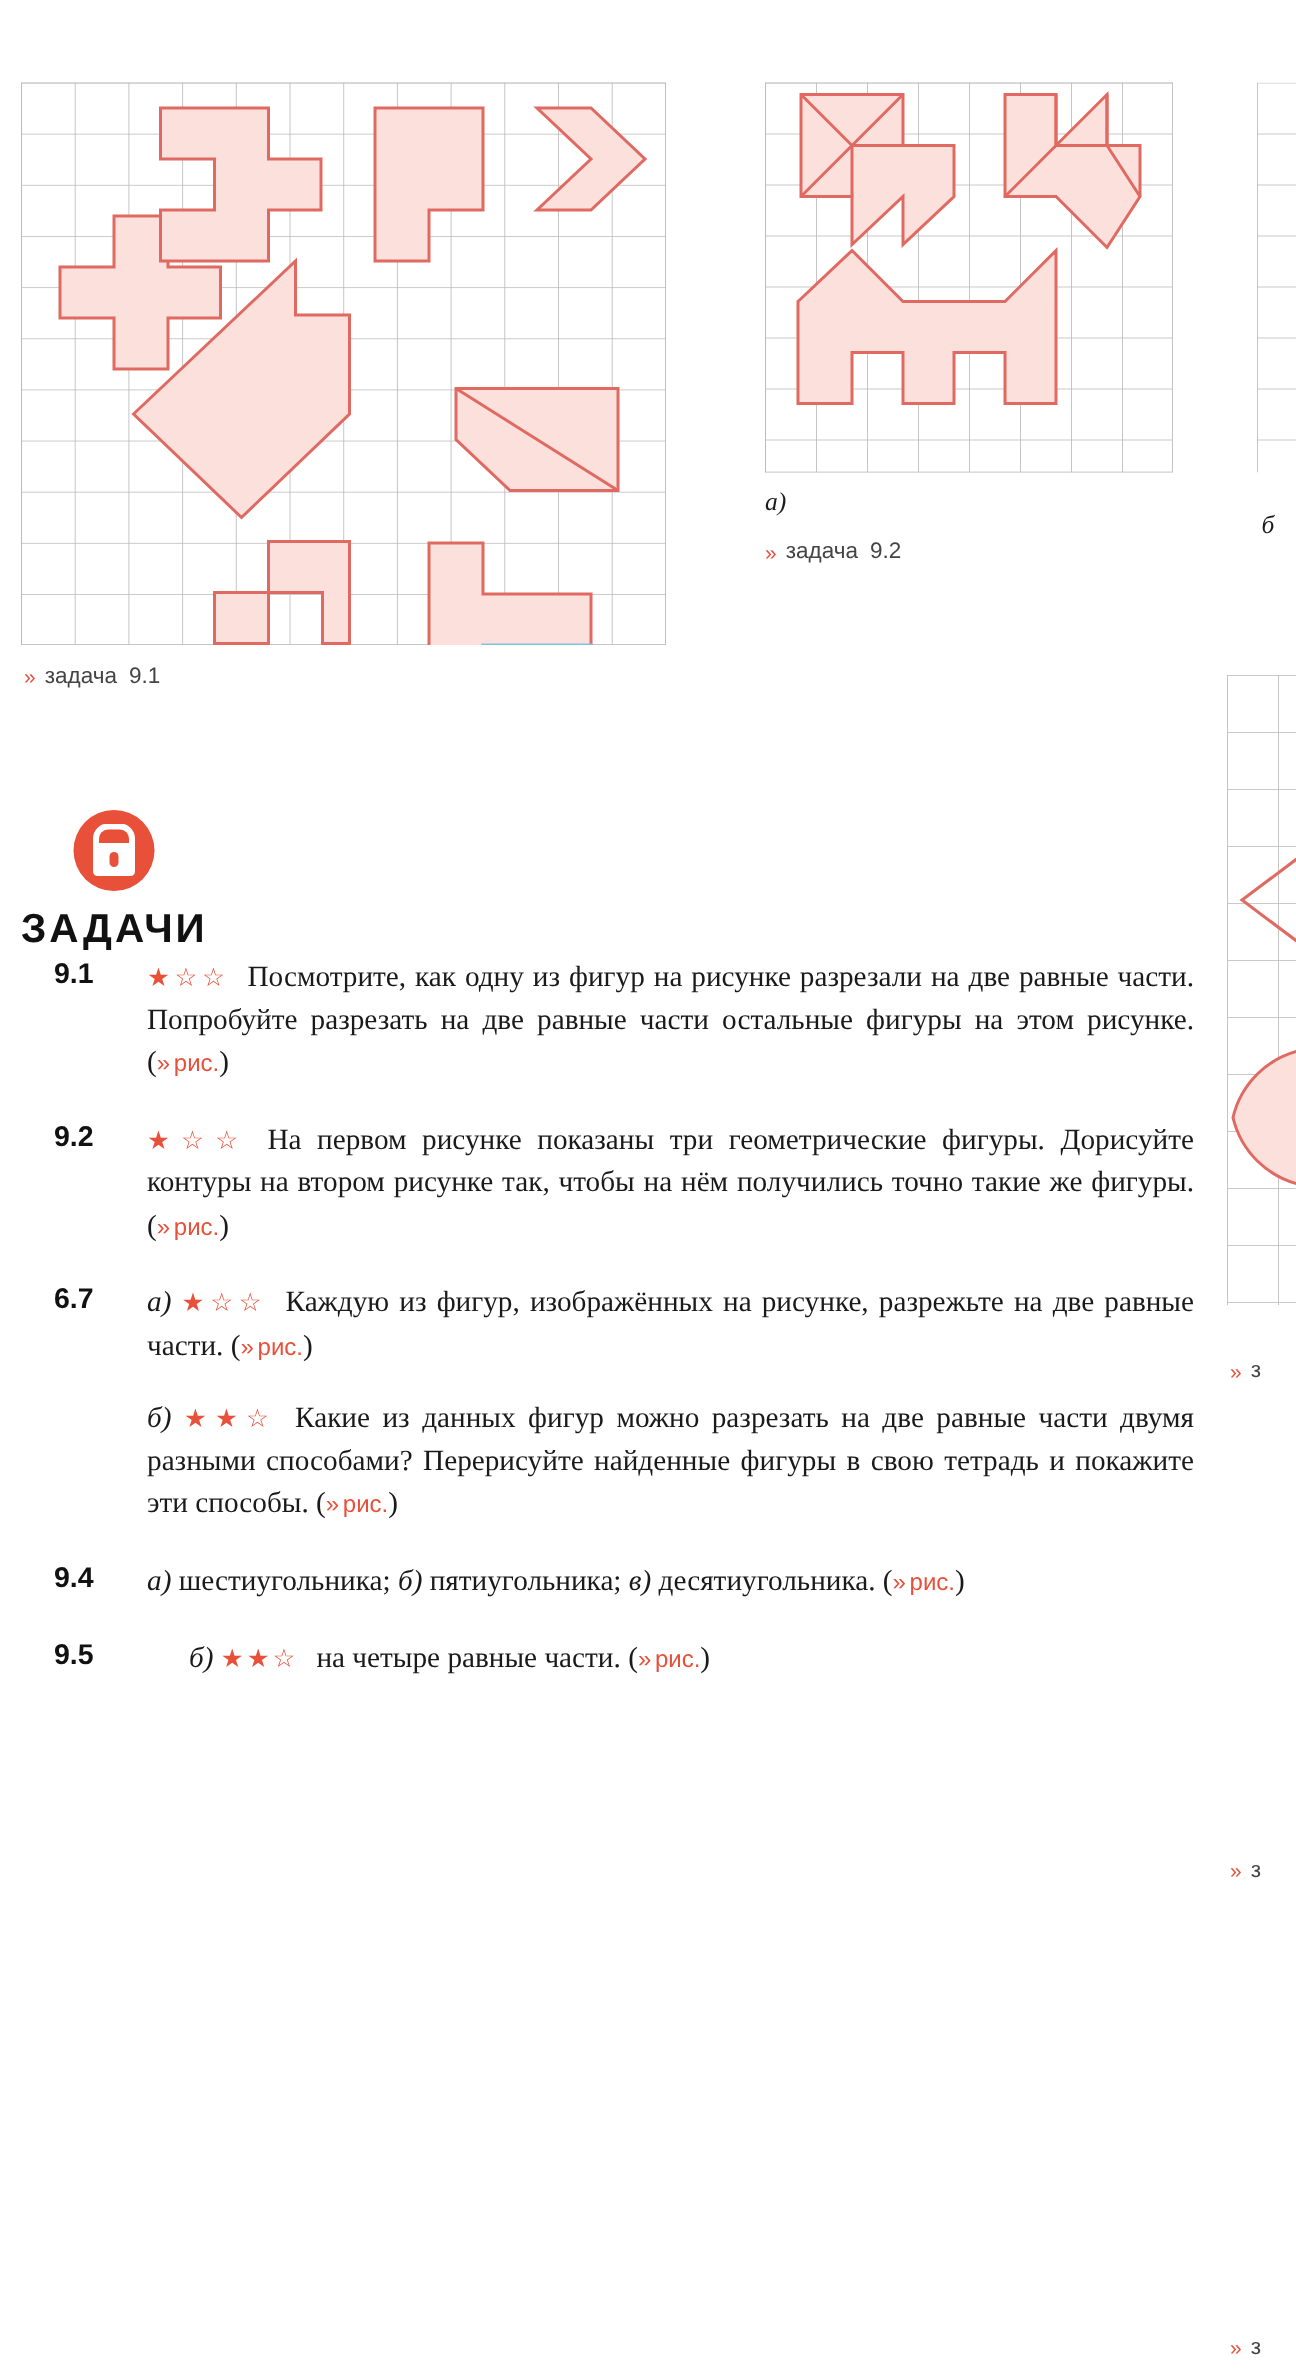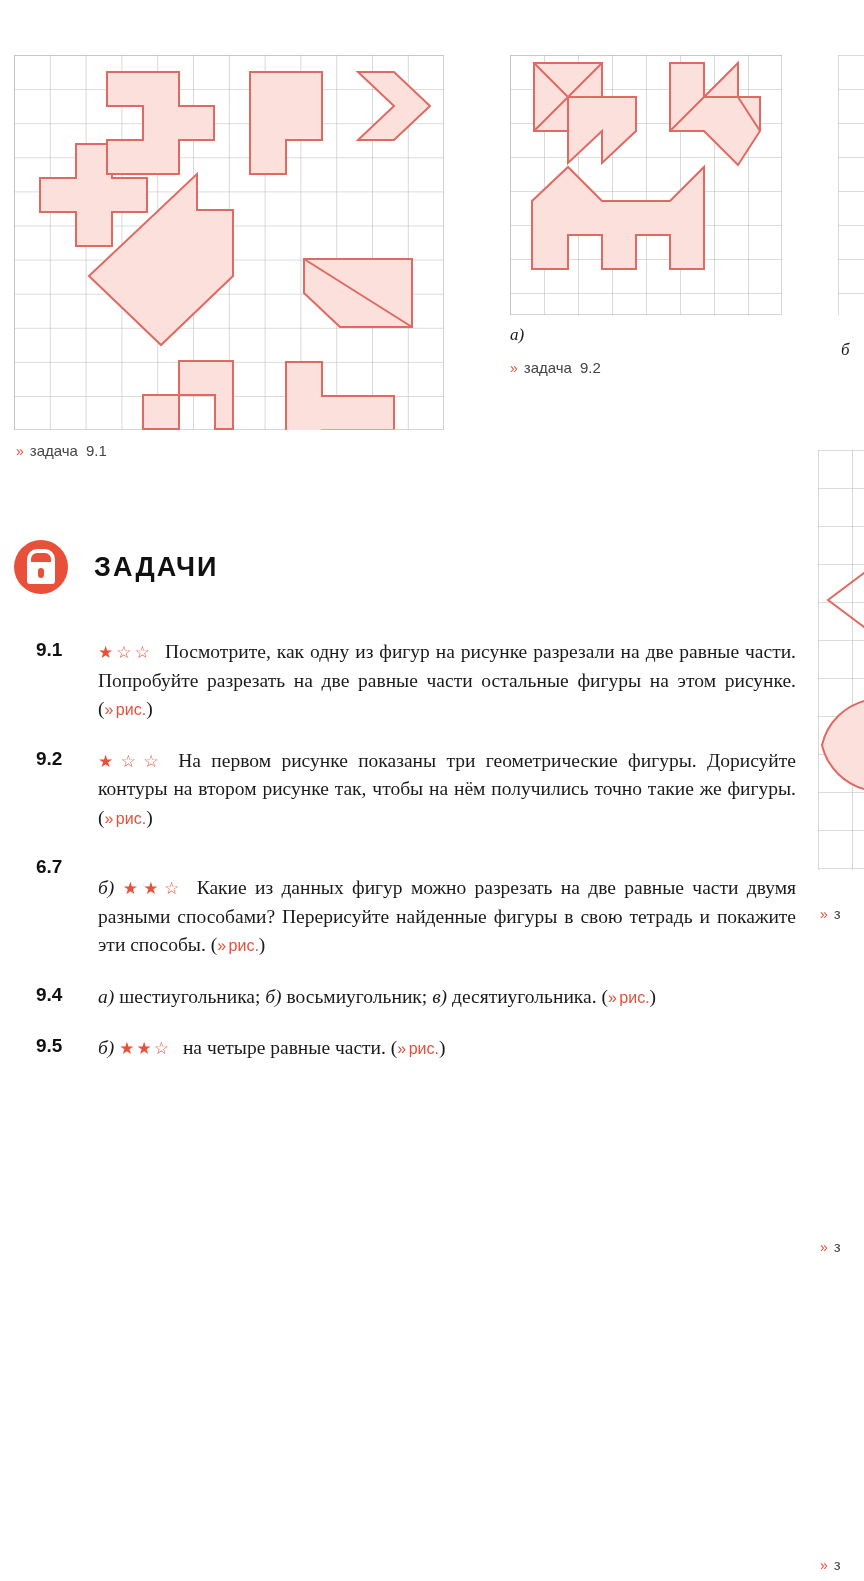--- a/index.html
+++ b/index.html
@@ -42,21 +42,22 @@
     color: #1a1a1a;
   }
 
   
   .section-header {
     position: absolute;
     left: 14px;
     top: 540px;
     display: flex;
     align-items: center;
-    gap: 26px;
+    gap: 10px;
+    flex-direction: column;
   }
   .lock-icon {
     width: 54px;
     height: 54px;
     border-radius: 50%;
     background: #e8503a;
     position: relative;
   }
   .lock-icon .shackle {
     position: absolute;
@@ -276,39 +277,43 @@
     <div class="prob-body">
       <p class="para">
         <span class="stars">★☆☆</span><span class="sp"></span><span>На первом рисунке показаны три геометрические фигуры. Дорисуйте контуры на втором рисунке так, чтобы на нём получились точно такие же фигуры. (</span><span class="ris"><span class="arrows">»</span> <span>рис.</span></span><span>)</span>
       </p>
     </div>
   </div>
 
   <div class="problem">
     <div class="prob-num">6.7</div>
     <div class="prob-body">
+      <p class="para">
+        <span class="italic">а)</span>
+        <span class="stars">★☆☆</span><span class="sp"></span><span>Каждую из фигур, изображённых на рисунке, разрежьте на две равные части. (</span><span class="ris"><span class="arrows">»</span> <span>рис.</span></span><span>)</span>
+      </p>
       <p class="para gap">
         <span class="italic">б)</span>
         <span class="stars">★★☆</span><span class="sp"></span><span>Какие из данных фигур можно разрезать на две равные части двумя разными способами? Перерисуйте найденные фигуры в свою тетрадь и покажите эти способы. (</span><span class="ris"><span class="arrows">»</span> <span>рис.</span></span><span>)</span>
       </p>
     </div>
   </div>
 
   <div class="problem">
     <div class="prob-num">9.4</div>
     <div class="prob-body">
       <p class="para" style="text-align:left;">
-        <span class="italic">а)</span><span> шестиугольника; </span><span class="italic">б)</span><span> восьмиугольник; </span><span class="italic">в)</span><span> десятиугольника. (</span><span class="ris"><span class="arrows">»</span> <span>рис.</span></span><span>)</span>
+        <span class="italic">а)</span><span> шестиугольника; </span><span class="italic">б)</span><span> пятиугольника; </span><span class="italic">в)</span><span> десятиугольника. (</span><span class="ris"><span class="arrows">»</span> <span>рис.</span></span><span>)</span>
       </p>
     </div>
   </div>
 
   <div class="problem">
     <div class="prob-num">9.5</div>
     <div class="prob-body">
-      <p class="para" style="text-align:left;">
+      <p class="para" style="text-align:left;margin-left:28px;">
         <span class="italic">б)</span>
         <span class="stars">★★☆</span><span class="sp"></span><span>на четыре равные части. (</span><span class="ris"><span class="arrows">»</span> <span>рис.</span></span><span>)</span>
       </p>
     </div>
   </div>
 
 </div>
 
 </body></html>

